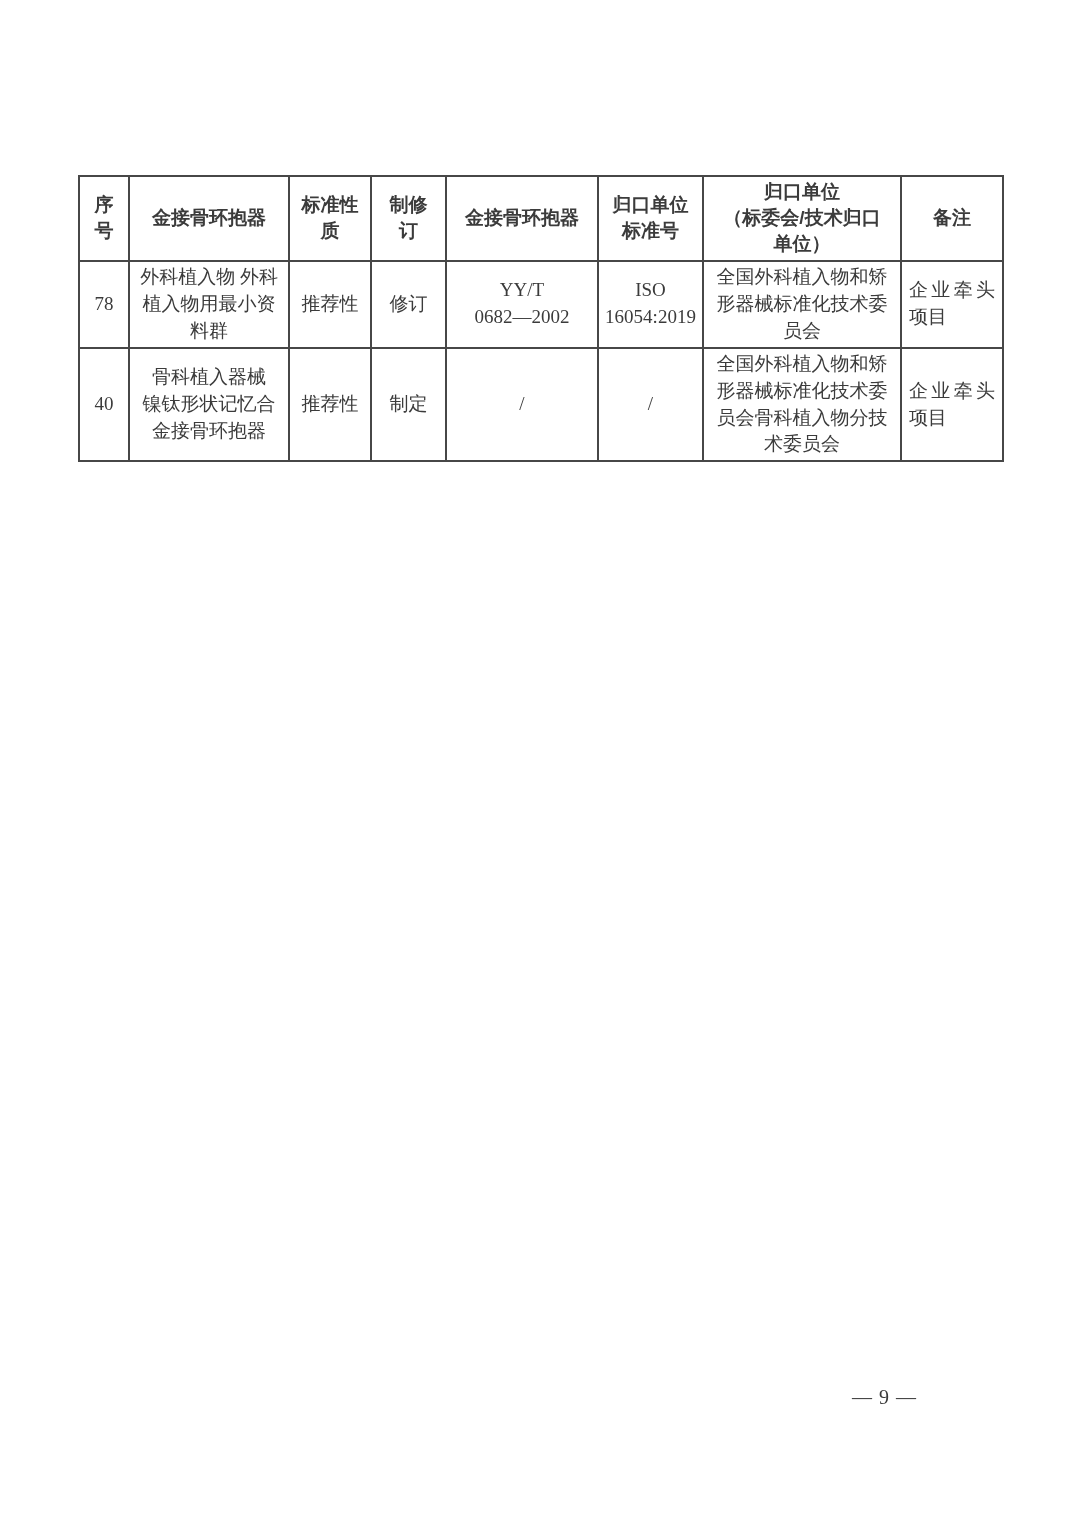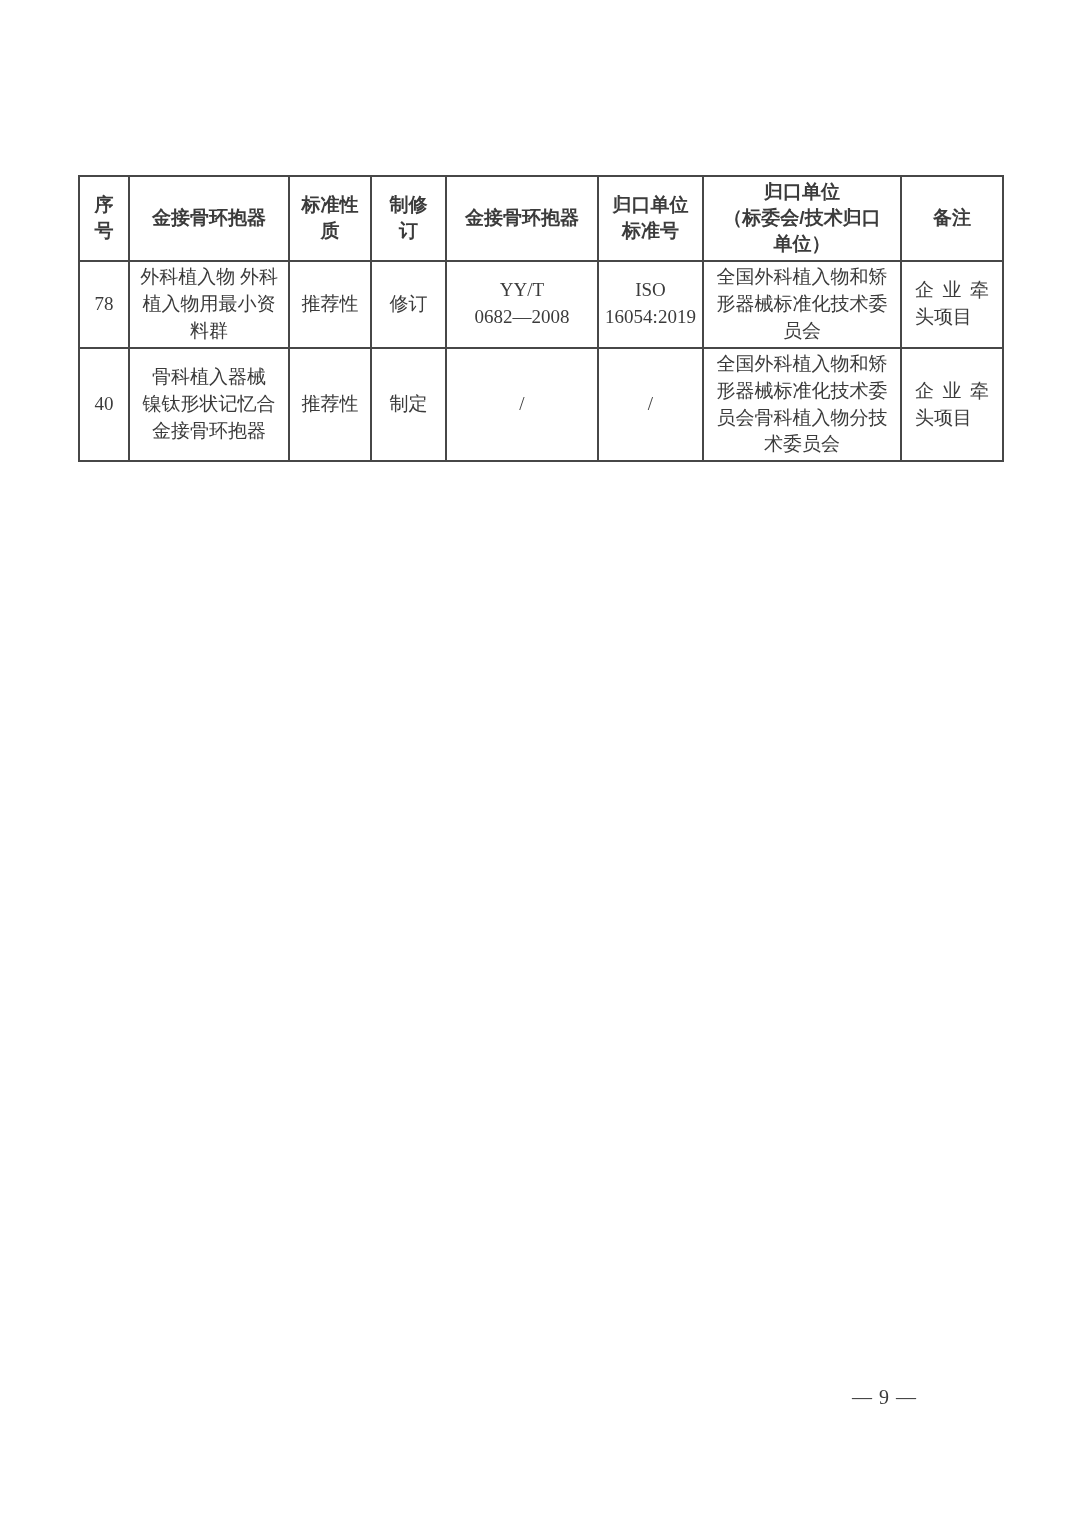--- a/index.html
+++ b/index.html
@@ -46,21 +46,21 @@
   }
   table.std-table td.cell-serial,
   table.std-table td.cell-std-no {
     font-family: "Liberation Serif", serif;
   }
   table.std-table td.cell-remark {
     white-space: normal;
     text-align: justify;
     text-align-last: left;
     -moz-text-align-last: left;
-    padding: 2px 13px;
+    padding: 2px 7px;
   }
   tr.header-row { height: 83px; }
   tr.row-89 { height: 85px; }
   tr.row-90 { height: 107px; }
   .page-footer {
     position: absolute;
     top: 1386px;
     right: 163px;
     font-size: 20px;
     color: #3b3b3b;
@@ -104,21 +104,21 @@
     </thead>
     <tbody>
       <tr class="row-89">
         <td class="cell-serial">78</td>
         <td class="cell-name">外科植入物 外科
 植入物用最小资
 料群</td>
         <td class="cell-nature">推荐性</td>
         <td class="cell-type">修订</td>
         <td class="cell-std-no">YY/T
-0682—2008</td>
+0682—2002</td>
         <td class="cell-std-no">ISO
 16054:2019</td>
         <td class="cell-org">全国外科植入物和矫
 形器械标准化技术委
 员会</td>
         <td class="cell-remark">企业牵头项目</td>
       </tr>
       <tr class="row-90">
         <td class="cell-serial">40</td>
         <td class="cell-name">骨科植入器械

